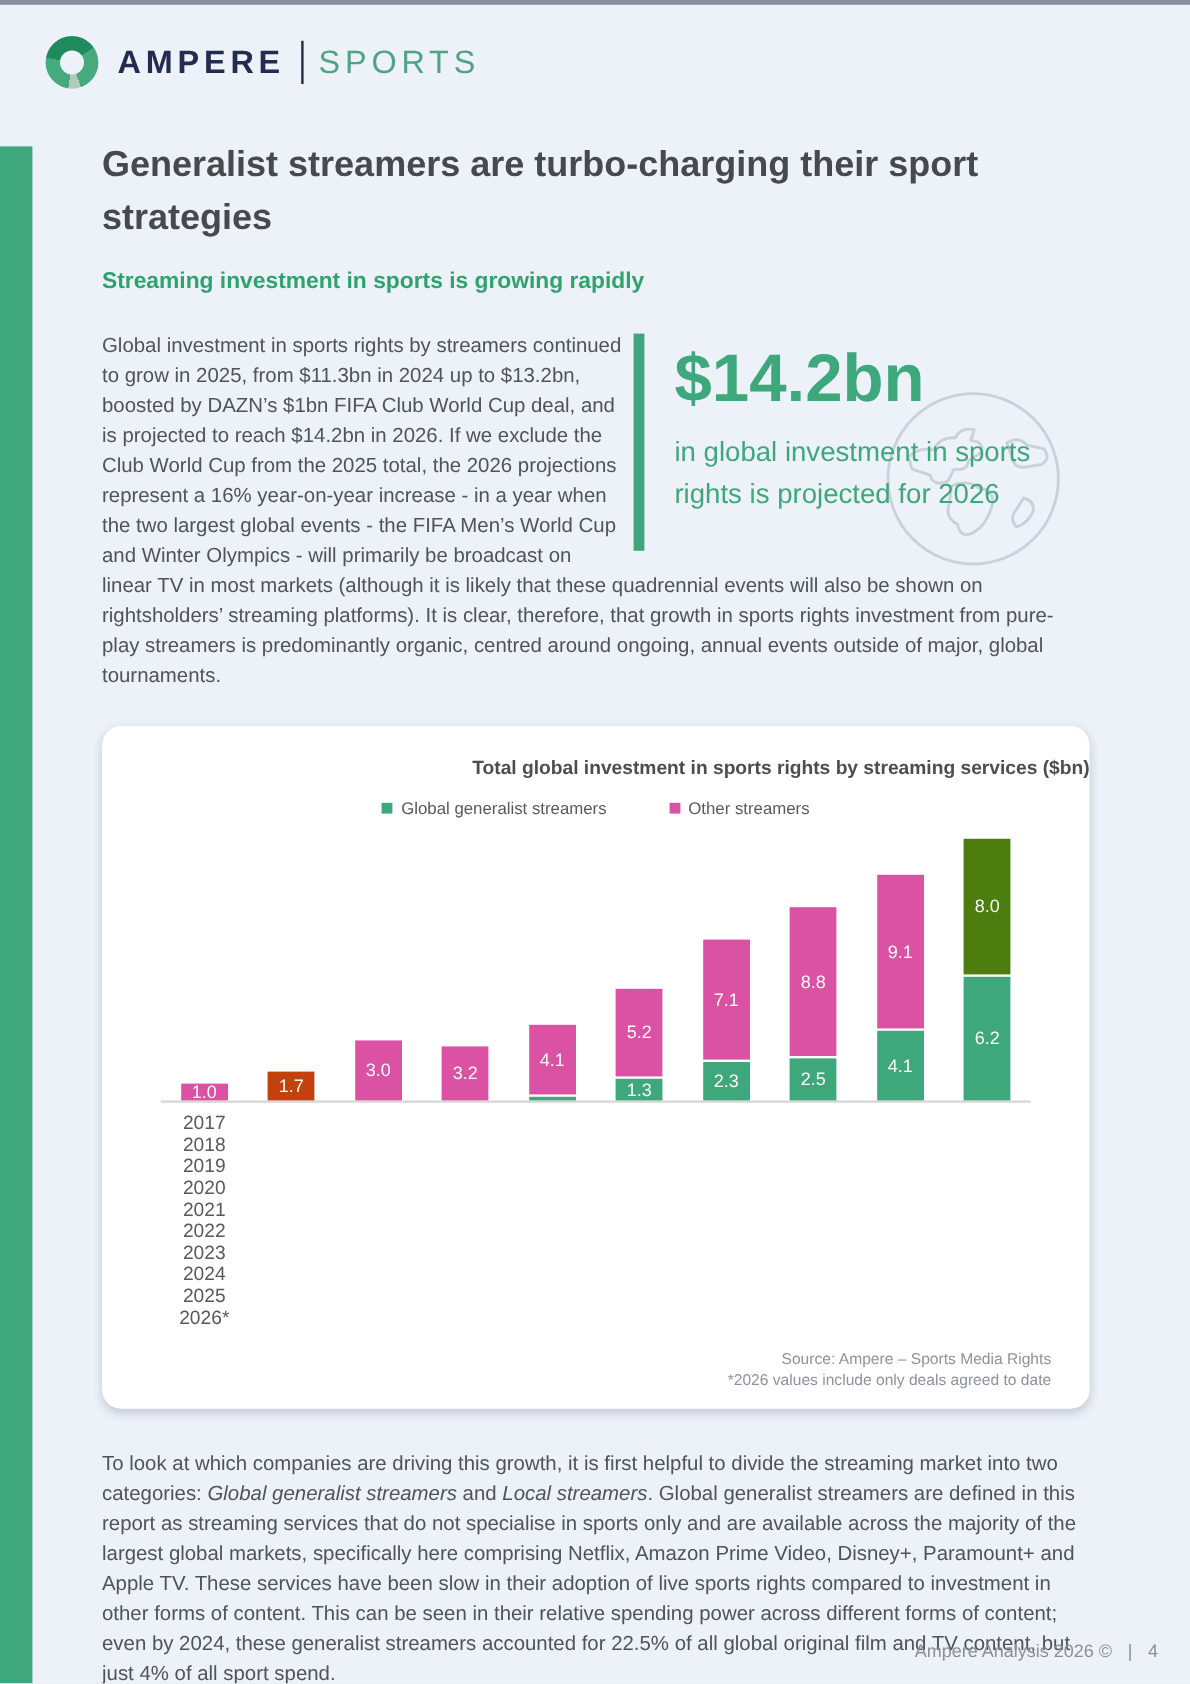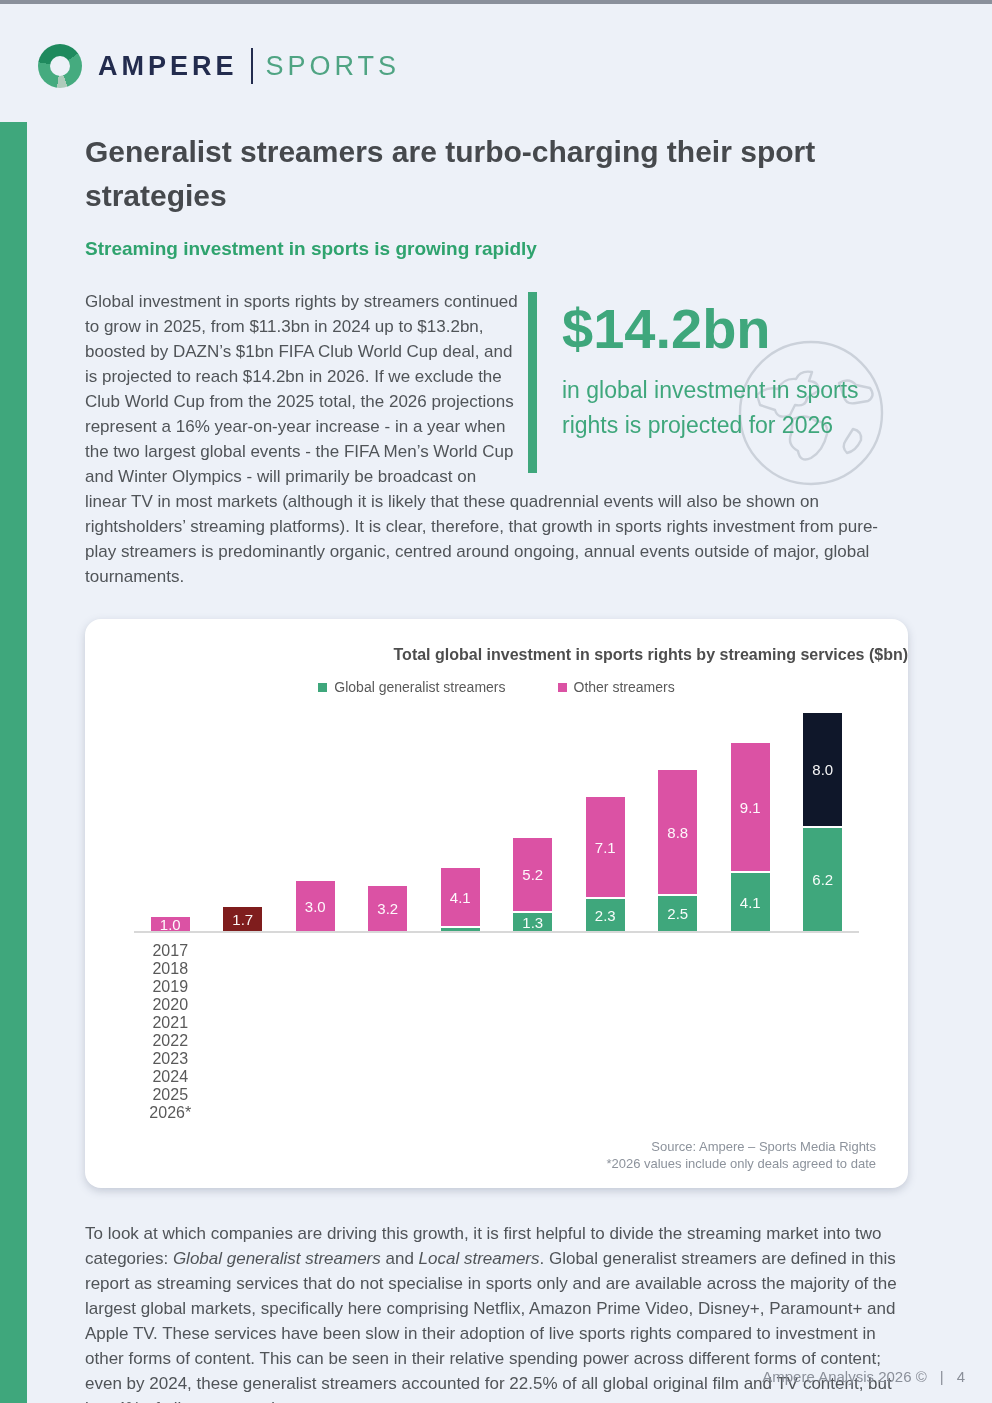--- a/index.html
+++ b/index.html
@@ -1,21 +1,21 @@
 <!DOCTYPE html>
 <html style="--accent-green: #3FA77C; --heading-green: #2FA36E; --bar-pink: #DB52A4; --bar-green: #3FA77C; --logo-navy: #232C4E; --text-dark: #505458; --muted-gray: #8A8F99;"><head>
 <meta charset="utf-8">
 <style>
   html,body{margin:0;padding:0;background:#e9edf5;}
   .page{position:relative;width:992px;height:1403px;background:#edf1f8;overflow:hidden;
         font-family:"Liberation Sans",sans-serif;}
   .topbar{height:4px;background:#8a909b;}
 
   
-  .header{display:flex;align-items:center;gap:16px;padding:40px 0 0 38px;}
+  .header{display:flex;align-items:center;gap:16px;padding:26px 0 0 38px;}
   .logo-donut{width:44px;height:44px;border-radius:50%;position:relative;flex:0 0 auto;
     background:conic-gradient(from -40deg,#1f8a5e 0 95deg,#45ab7f 95deg 200deg,#aecbbb 200deg 228deg,#45ab7f 228deg 320deg,#1f8a5e 320deg 360deg);}
   .logo-donut::after{content:"";position:absolute;inset:12px;border-radius:50%;background:#edf1f8;}
   .brand{display:flex;align-items:center;gap:13px;}
   .brand-name{font-size:27px;letter-spacing:4px;color:var(--logo-navy,#232c4e);font-weight:600;}
   .brand-divider{width:2px;height:36px;background:var(--logo-navy,#232c4e);}
   .brand-sub{font-size:27px;letter-spacing:4px;color:#4fa483;font-weight:400;}
 
   .left-rail{position:absolute;left:0;top:122px;bottom:0;width:27px;background:var(--accent-green,#3fa77c);}
 
@@ -110,21 +110,21 @@
         </div>
       </div>
       <div class="chart-plot">
         <div class="chart-bars">
             <div class="bar-column">
               <div class="bar-seg" style="height: 14px; background: rgb(219, 82, 164);">
                 <span class="bar-label">1.0</span>
               </div>
             </div>
             <div class="bar-column">
-              <div class="bar-seg" style="height: 24px; background: #7f1d1d;">
+              <div class="bar-seg" style="height: 24px; background: #c2410c;">
                 <span class="bar-label">1.7</span>
               </div>
             </div>
             <div class="bar-column">
               <div class="bar-seg" style="height: 50px; background: rgb(219, 82, 164);">
                 <span class="bar-label">3.0</span>
               </div>
             </div>
             <div class="bar-column">
               <div class="bar-seg" style="height: 45px; background: rgb(219, 82, 164);">
@@ -163,21 +163,21 @@
             </div>
             <div class="bar-column">
               <div class="bar-seg" style="height: 128px; background: rgb(219, 82, 164);">
                 <span class="bar-label">9.1</span>
               </div>
               <div class="bar-seg" style="height: 58px; background: rgb(63, 167, 124);">
                 <span class="bar-label">4.1</span>
               </div>
             </div>
             <div class="bar-column">
-              <div class="bar-seg" style="height: 113px; background: #0f172a;">
+              <div class="bar-seg" style="height: 113px; background: #4d7c0f;">
                 <span class="bar-label">8.0</span>
               </div>
               <div class="bar-seg" style="height: 103px; background: rgb(63, 167, 124);">
                 <span class="bar-label">6.2</span>
               </div>
             </div>
           </div>
         <div class="chart-x-axis">
             <div class="x-label">2017</div>
             <div class="x-label">2018</div>

